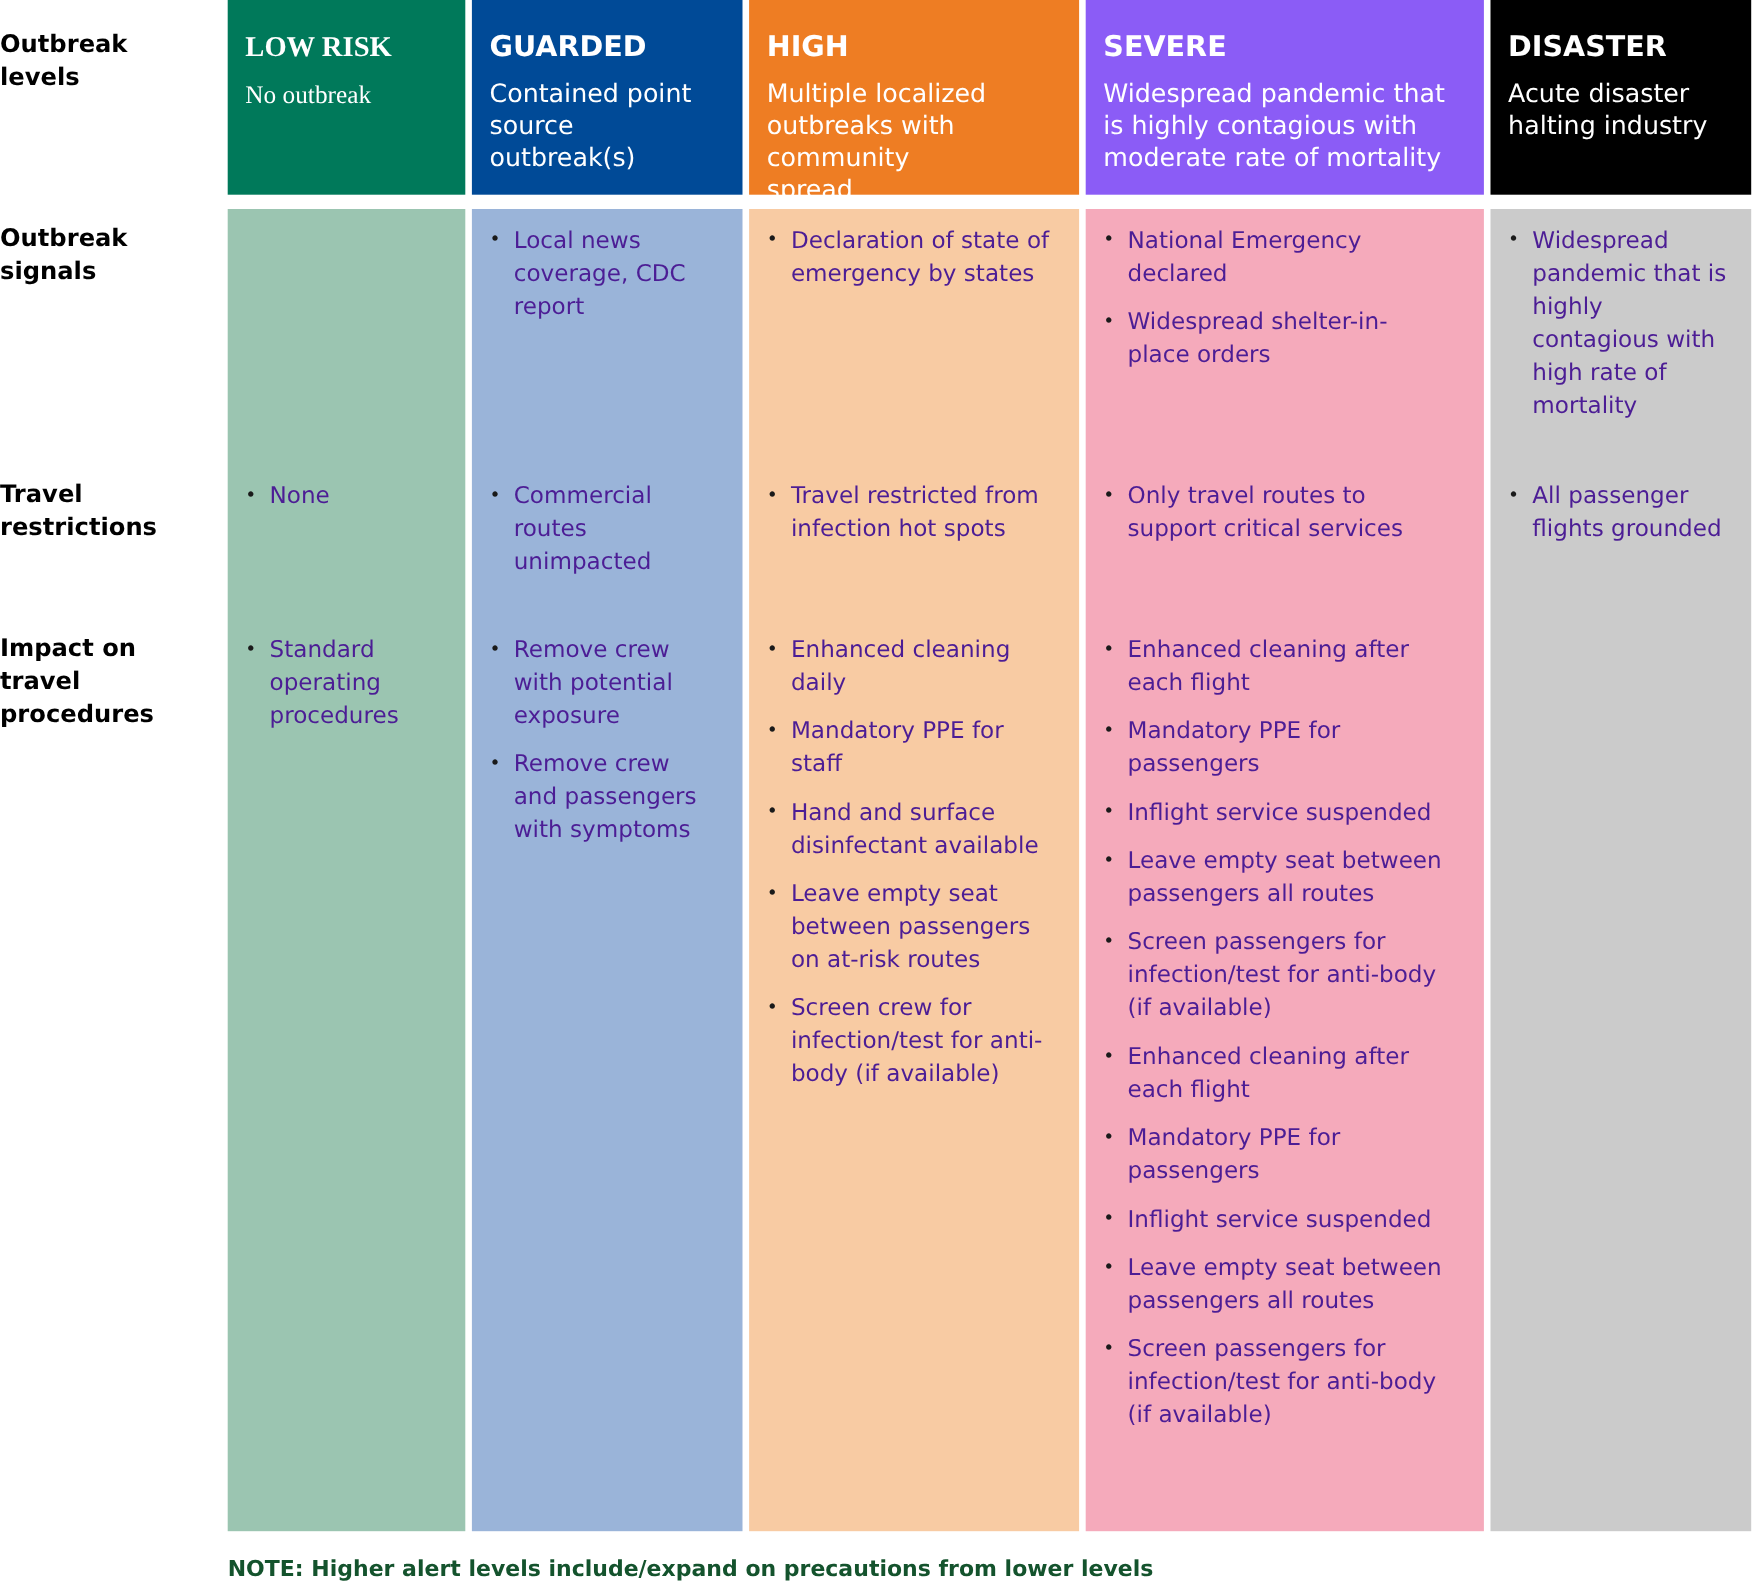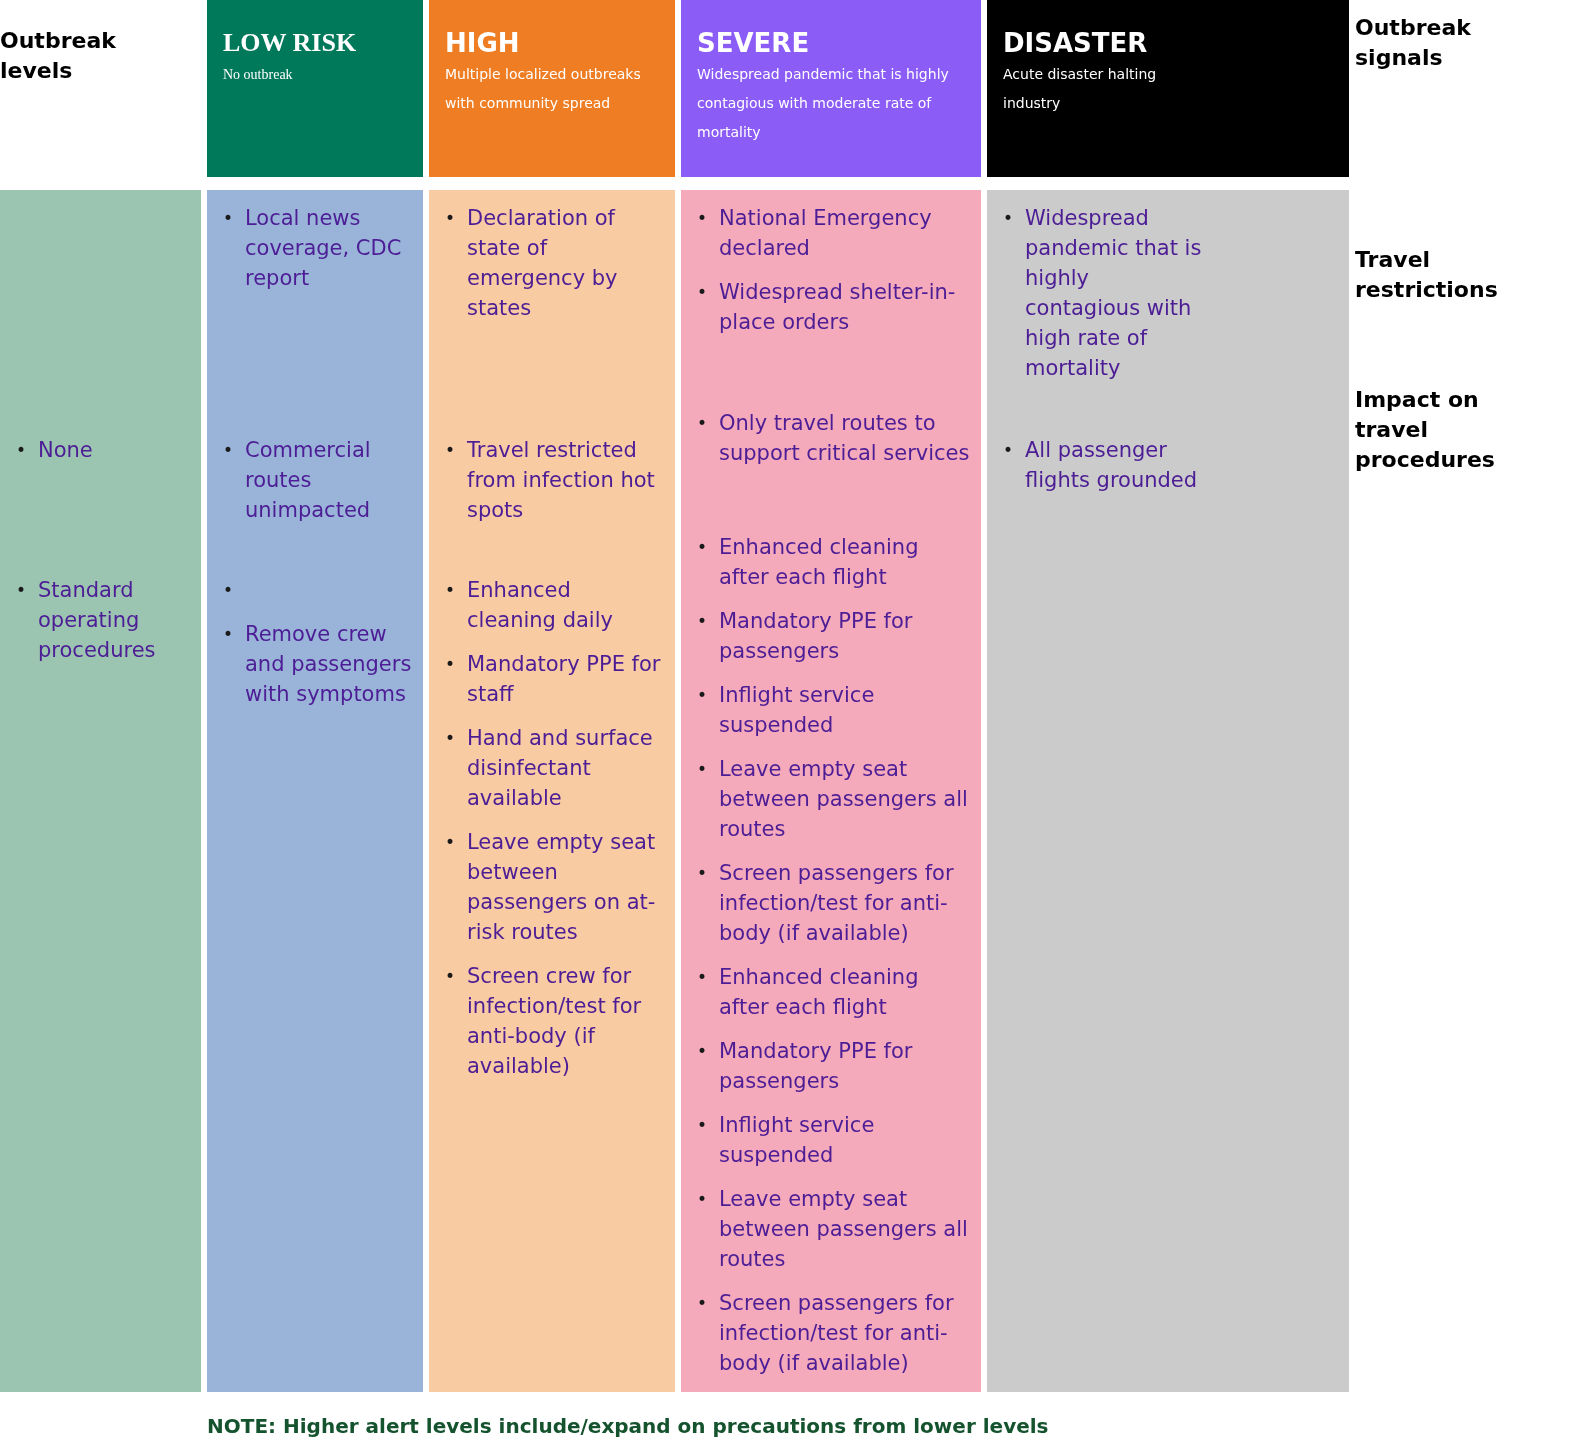--- a/index.html
+++ b/index.html
@@ -21,21 +21,21 @@
   .body-label{position:absolute;left:0;}
   .lbl-signals{top:13px;}
   .lbl-travel{top:245px;}
   .lbl-impact{top:385px;}
   .hdr-cell{
     color:#ffffff;
     padding:26px 12px 0 16px;
     box-sizing:border-box;
   }
   .hdr-title{font-weight:bold;font-size:26px;line-height:34px;}
-  .hdr-sub{font-size:14px;line-height:29px;}
+  .hdr-sub{font-size:23px;line-height:29px;margin-top:12px;}
   .body-cell{
     display:flex;flex-direction:column;
     box-sizing:border-box;
     padding:0 10px 0 16px;
   }
   .sec{box-sizing:border-box;}
   .sec-signals{height:245px;padding-top:13px;}
   .sec-travel{height:140px;}
   .sec-impact{flex:1;}
   .bullet-item{display:flex;margin-bottom:14px;}
@@ -65,20 +65,24 @@
   <div class="grid">
 
     <div class="label-cell hdr-label">
       <div class="row-label">Outbreak levels</div>
     </div>
 
     <div class="hdr-cell hdr-0" style="background-color: rgb(0, 121, 90); font-family: Liberation Serif, serif;">
       <div class="hdr-title">LOW RISK</div>
       <div class="hdr-sub">No outbreak</div>
     </div>
+    <div class="hdr-cell hdr-1" style="background-color: rgb(0, 74, 151);">
+      <div class="hdr-title">GUARDED</div>
+      <div class="hdr-sub">Contained point source outbreak(s)</div>
+    </div>
     <div class="hdr-cell hdr-2" style="background-color: rgb(238, 125, 35);">
       <div class="hdr-title">HIGH</div>
       <div class="hdr-sub">Multiple localized outbreaks with community spread</div>
     </div>
     <div class="hdr-cell hdr-3" style="background-color: #8b5cf6;">
       <div class="hdr-title">SEVERE</div>
       <div class="hdr-sub">Widespread pandemic that is highly contagious with moderate rate of mortality</div>
     </div>
     <div class="hdr-cell hdr-4" style="background-color: rgb(0, 0, 0);">
       <div class="hdr-title">DISASTER</div>
@@ -115,20 +119,21 @@
         </div>
       <div class="sec sec-travel">
           <div class="bullet-item">
             <span class="bullet-dot">•</span>
             <span class="bullet-text">Commercial routes unimpacted</span>
           </div>
         </div>
       <div class="sec sec-impact">
           <div class="bullet-item">
             <span class="bullet-dot">•</span>
+            <span class="bullet-text">Remove crew with potential exposure</span>
           </div>
           <div class="bullet-item">
             <span class="bullet-dot">•</span>
             <span class="bullet-text">Remove crew and passengers with symptoms</span>
           </div>
         </div>
     </div>
     <div class="body-cell col-2" style="background-color: rgb(248, 203, 163);">
       <div class="sec sec-signals">
           <div class="bullet-item">

